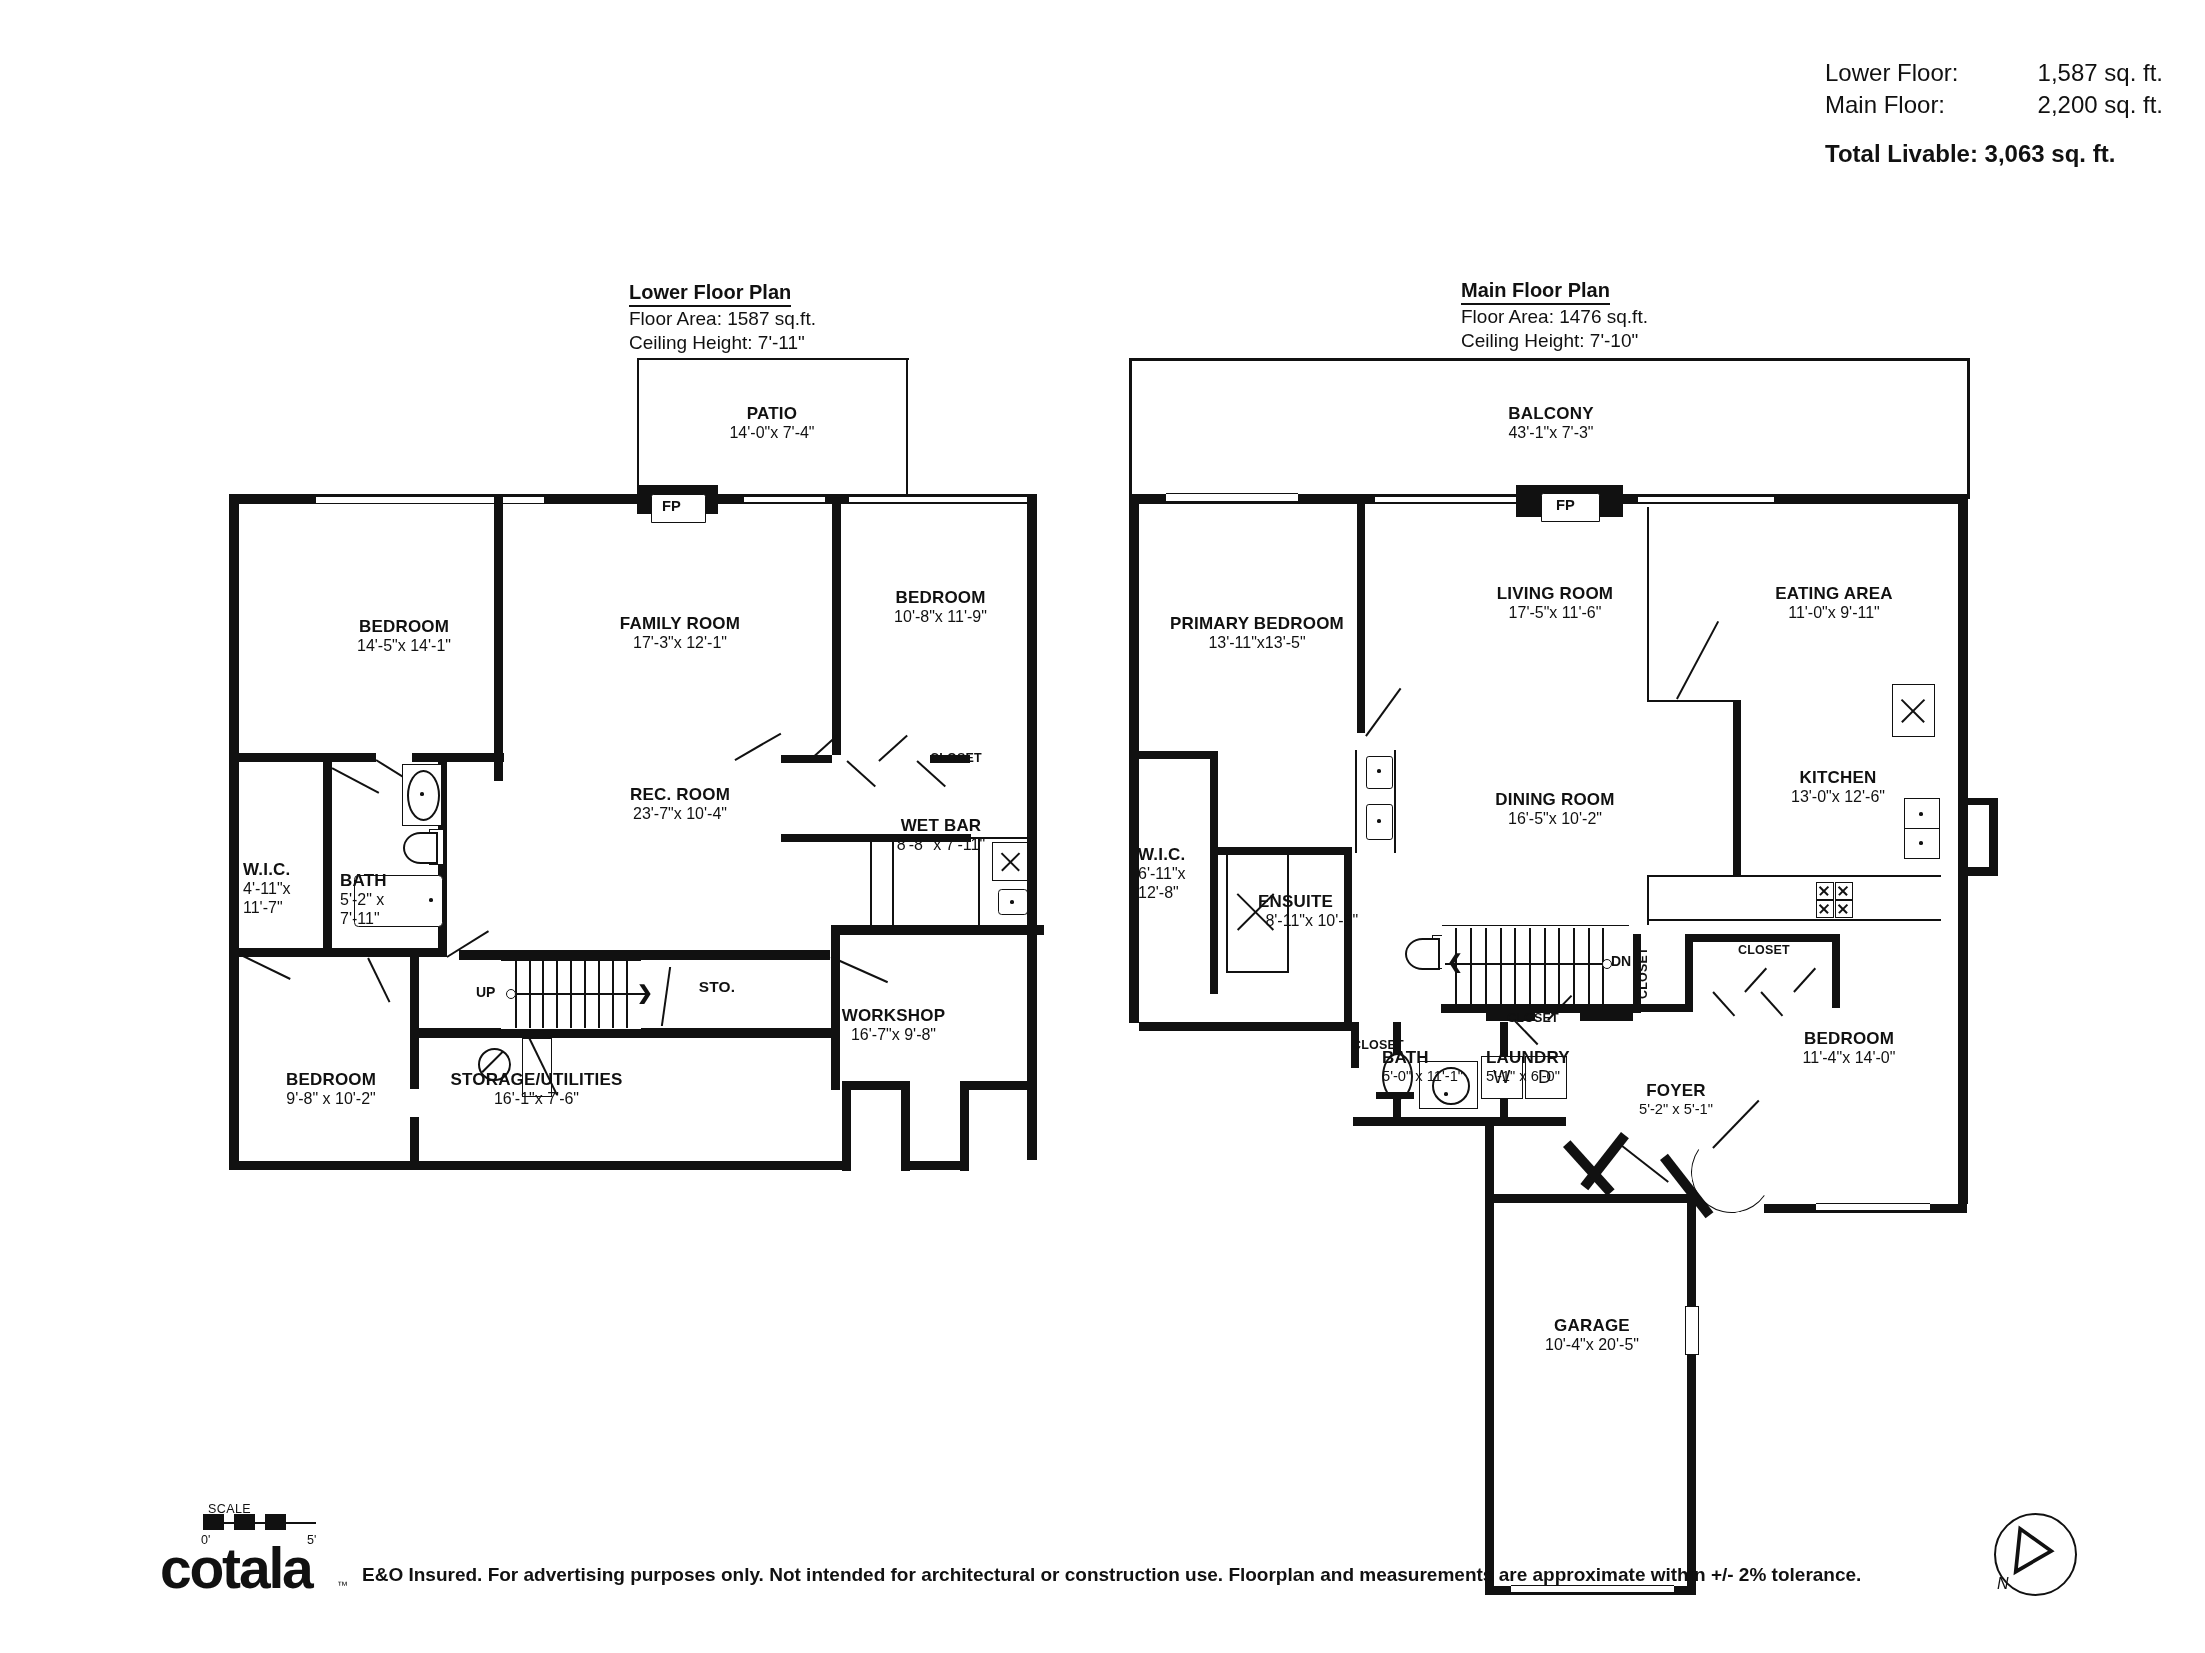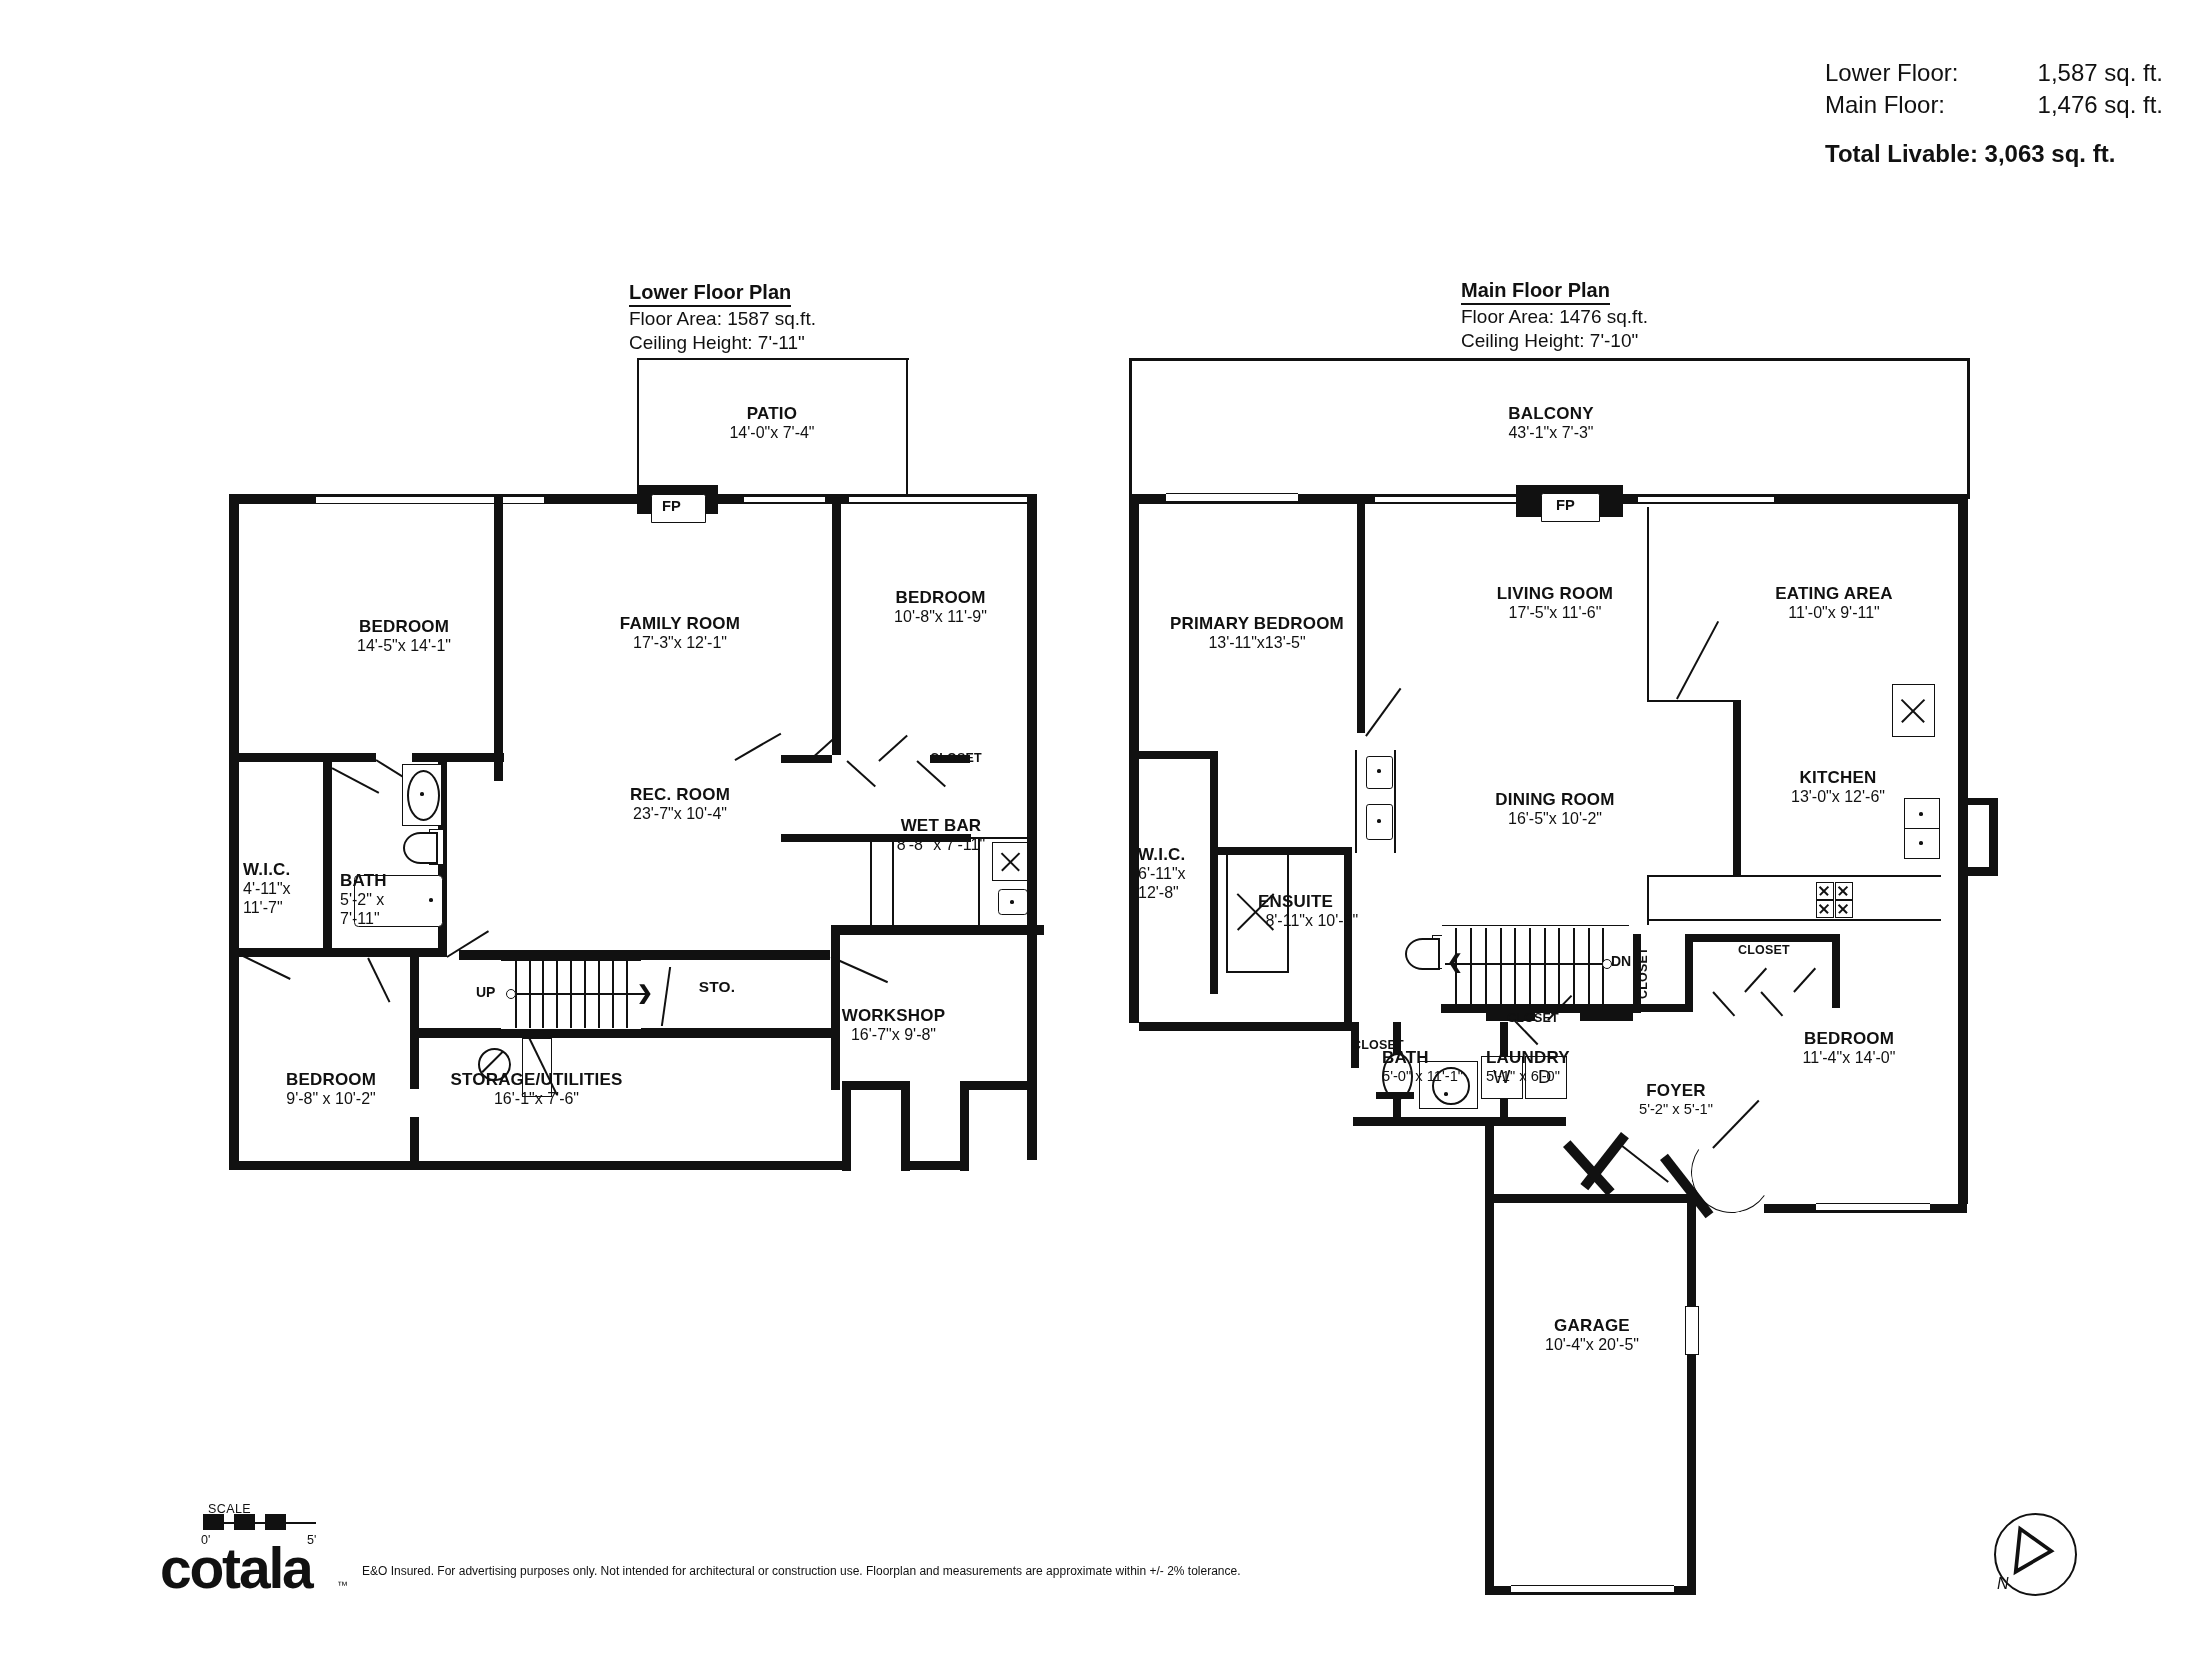--- a/index.html
+++ b/index.html
@@ -44,21 +44,21 @@
   .fp-box{position:absolute;background:#111;}
   .fp-inner{position:absolute;background:#fff;border:1.5px solid #111;}
   .fp-txt{position:absolute;font-size:14.7px;font-weight:bold;}
 
   
   .stair{position:absolute;border:1.5px solid #111;background:#fff;}
   .tread{position:absolute;background:#111;width:1.5px;}
   .stairline{position:absolute;background:#111;height:1.5px;}
 
   
-  #footer-note{position:absolute;left:362px;top:1564px;font-size:12px;white-space:nowrap;}
+  #footer-note{position:absolute;left:362px;top:1564px;font-size:19px;white-space:nowrap;font-weight:bold;}
   #cotala-logo{position:absolute;left:160px;top:1540px;font-size:57px;font-weight:bold;letter-spacing:-2.2px;line-height:1;}
   #cotala-tm{position:absolute;left:337px;top:1579px;font-size:11px;}
   #scale-label{position:absolute;left:208px;top:1502px;font-size:12.5px;letter-spacing:0.4px;}
   .scale-tick{position:absolute;background:#111;}
   #scale-0{position:absolute;left:201px;top:1533px;font-size:12.5px;}
   #scale-5{position:absolute;left:307px;top:1533px;font-size:12.5px;}
 
   
   #compass{position:absolute;left:1994px;top:1513px;width:79px;height:79px;
            border:2.9px solid #111;border-radius:50%;}
@@ -81,21 +81,21 @@
 
 <div id="header-block">
   <div id="area-summary">
     <div class="area-col left">
       <div class="area-row">
         <span class="lbl">Lower Floor:</span>
         <span class="val">1,587 sq. ft.</span>
       </div>
       <div class="area-row">
         <span class="lbl">Main Floor:</span>
-        <span class="val">1,476 sq. ft.</span>
+        <span class="val">2,200 sq. ft.</span>
       </div>
       <div class="total-row">Total Livable: 3,063 sq. ft.</div>
     </div>
   </div>
 </div>
 
 <div class="plan-caption" style="left:629px;top:281px;">
   <div class="cap-title">Lower Floor Plan</div>
   <div class="cap-line">Floor Area: 1587 sq.ft.</div>
   <div class="cap-line">Ceiling Height: 7'-11"</div>

